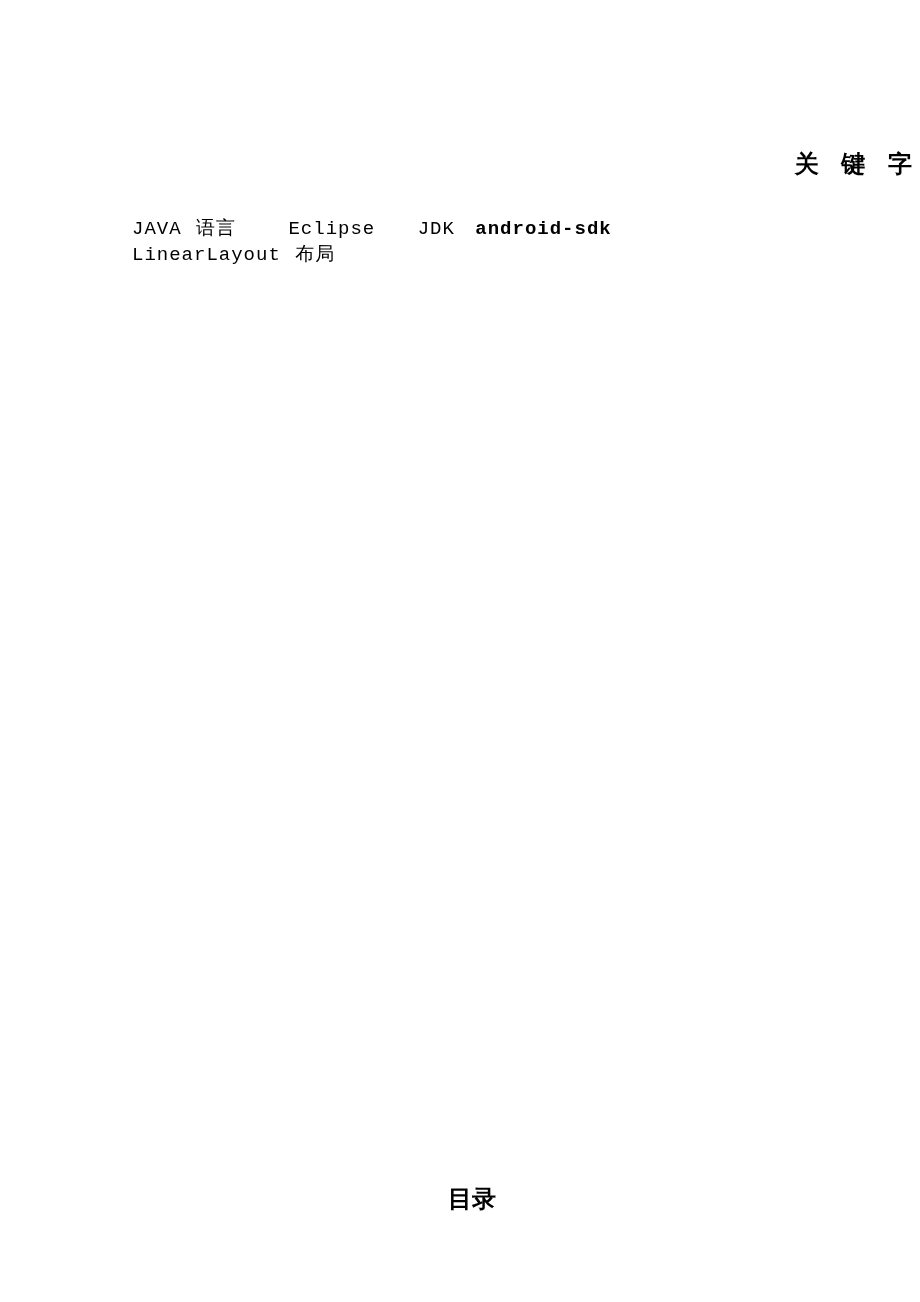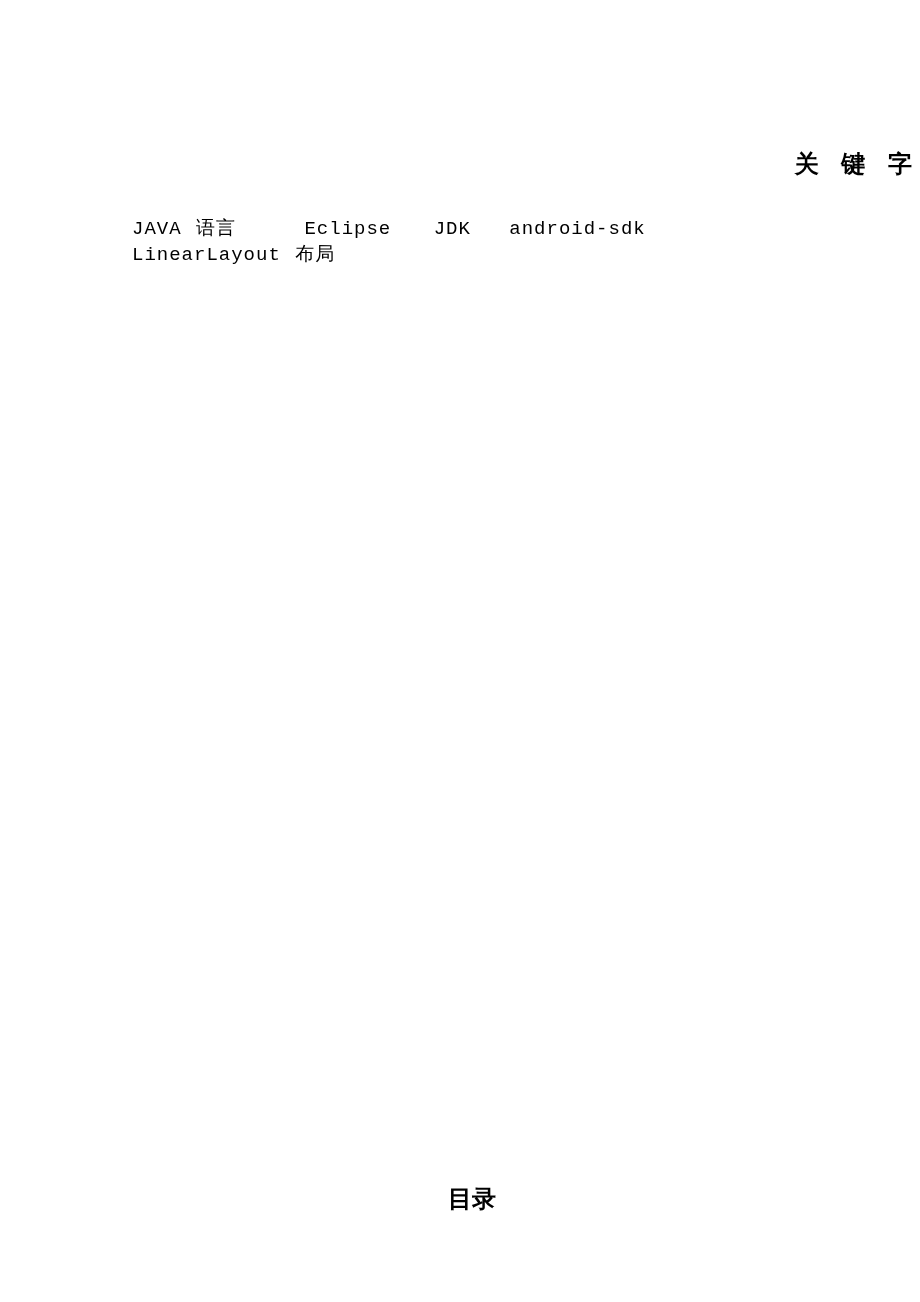--- a/index.html
+++ b/index.html
@@ -33,23 +33,23 @@
       right: 100px;
       font-size: 19px;
       font-family: "SimSun", "宋体", "Courier New", monospace;
       letter-spacing: 1px;
       word-spacing: 2px;
     }
     .keywords-list span {
       display: inline-block;
     }
     .kw1 { margin-right: 38px; }
-    .kw2 { margin-right: 28px; margin-left: 16px; }
-    .kw3 { margin-right: 24px; }
-    .kw4 { margin-right: 26px; }
+    .kw2 { margin-right: 28px; }
+    .kw3 { margin-right: 6px; }
+    .kw4 { margin-right: 26px; font-weight: bold; }
     .heading-toc {
       position: absolute;
       top: 1183px;
       left: 12px;
       width: 100%;
       text-align: center;
       font-size: 24px;
       font-weight: bold;
       font-family: "SimHei", "黑体", sans-serif;
     }

